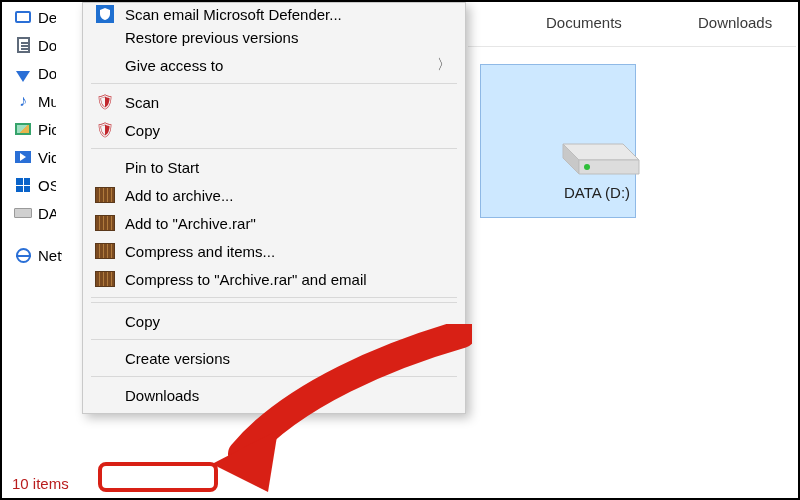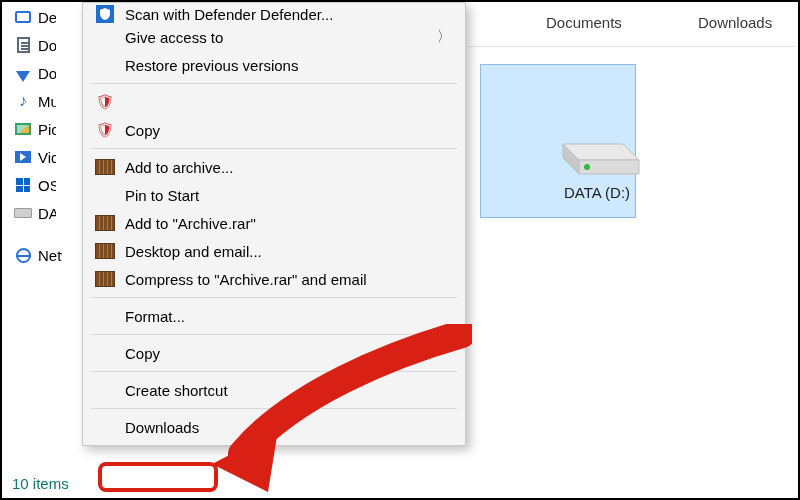--- a/index.html
+++ b/index.html
@@ -60,21 +60,21 @@
   .mi .mlab { flex:1; white-space:nowrap; }
   .mi .chev { font-size:14px; color:#444; }
   .sep { height:1px; background:#d8d8d8; margin:4px 8px; }
   .pad { padding-left:42px; } 
 
   
   .g-shield { color:#c1272d; font-size:15px; }
   .g-books { width:20px;height:16px;background:repeating-linear-gradient(90deg,#7a4a20 0 3px,#b07a3c 3px 4px);border:1px solid #5a381a;}
 
   
-  .status { position:absolute; left:10px; bottom:6px; font-size:15px; color:#0f766e;margin-top:40px; }
+  .status { position:absolute; left:10px; bottom:6px; font-size:15px; color:#b91c1c;margin-top:40px; }
 
   
   .arrow-svg { position:absolute; left:210px; top:322px; pointer-events:none; }
   .hl { position:absolute; left:96px; top:460px; width:120px; height:30px; border:4px solid #d82015; border-radius:8px; pointer-events:none; }
 </style>
 </head>
 <body>
 
 <div class="sidebar">
   <div class="side-item">
@@ -156,81 +156,79 @@
 
 <div class="ctx">
 
   <div class="mi" style="height:18px;overflow:hidden">
     <span class="mico">
         <svg width="18" height="18" viewBox="0 0 18 18">
           <rect width="18" height="18" fill="#1f6fd0"></rect>
           <path d="M9 3 L14 5 V9 C14 12 11.5 14.5 9 15 C6.5 14.5 4 12 4 9 V5 Z" fill="#fff"></path>
         </svg>
       </span>
-    <span class="mlab">Scan with Defender Defender...</span>
+    <span class="mlab">Scan email Microsoft Defender...</span>
   </div>
+  <div class="mi pad">
+      <span class="mlab">Restore previous versions</span>
+    </div>
   <div class="mi pad">
     <span class="mlab">Give access to</span>
     <span class="chev">〉</span>
   </div>
-  <div class="mi pad">
-      <span class="mlab">Restore previous versions</span>
-    </div>
   <div class="sep"></div>
 
   <div class="mi">
       <span class="mico g-shield">🛡</span>
+      <span class="mlab">Scan</span>
     </div>
   <div class="mi">
       <span class="mico g-shield">🛡</span>
       <span class="mlab">Copy</span>
     </div>
   <div class="sep"></div>
 
+  <div class="mi pad">
+      <span class="mlab">Pin to Start</span>
+    </div>
   <div class="mi">
       <span class="mico">
         <span class="g-books"></span>
       </span>
       <span class="mlab">Add to archive...</span>
     </div>
-  <div class="mi pad">
-      <span class="mlab">Pin to Start</span>
-    </div>
   <div class="mi">
       <span class="mico">
         <span class="g-books"></span>
       </span>
       <span class="mlab">Add to "Archive.rar"</span>
     </div>
   <div class="mi">
       <span class="mico">
         <span class="g-books"></span>
       </span>
-      <span class="mlab">Desktop and email...</span>
+      <span class="mlab">Compress and items...</span>
     </div>
   <div class="mi">
       <span class="mico">
         <span class="g-books"></span>
       </span>
       <span class="mlab">Compress to "Archive.rar" and email</span>
     </div>
   <div class="sep"></div>
 
-  <div class="mi pad">
-      <span class="mlab">Format...</span>
-    </div>
   <div class="sep"></div>
 
   <div class="mi pad">
       <span class="mlab">Copy</span>
     </div>
   <div class="sep"></div>
 
   <div class="mi pad">
-      <span class="mlab">Create shortcut</span>
+      <span class="mlab">Create versions</span>
     </div>
   <div class="sep"></div>
 
   <div class="mi pad">
       <span class="mlab">Downloads</span>
     </div>
 </div>
 
 <div class="status">10 items</div>
 

